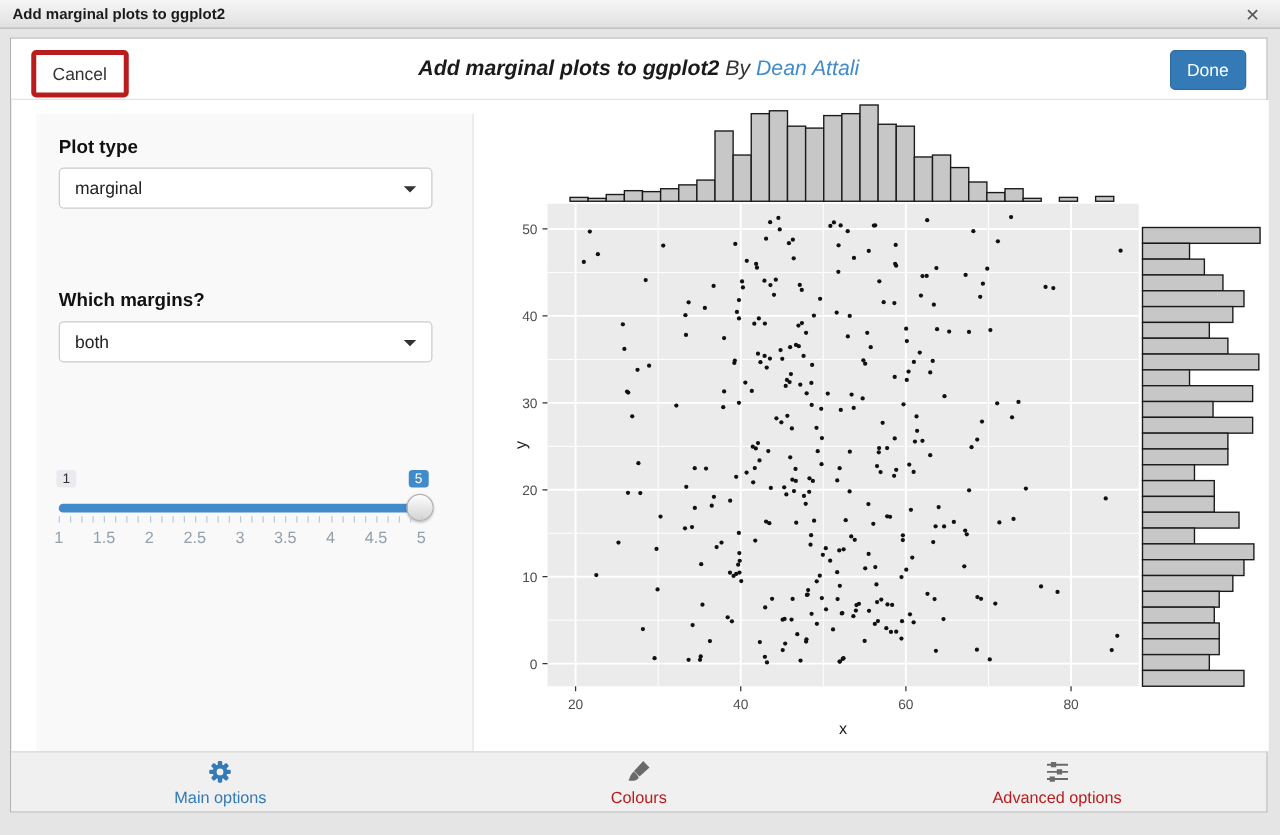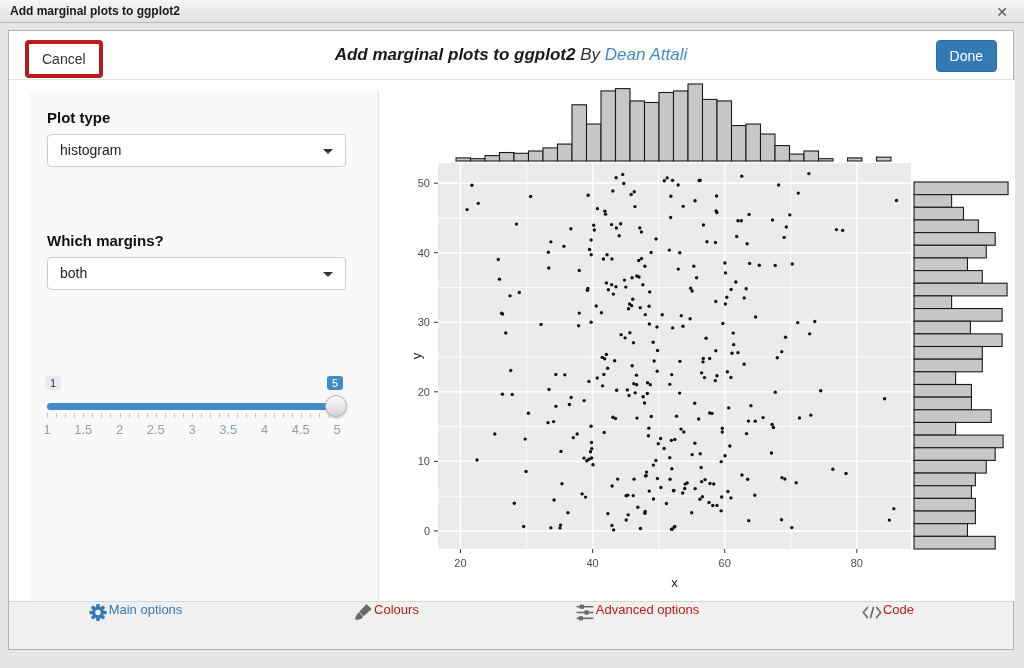--- a/index.html
+++ b/index.html
@@ -58,21 +58,21 @@
   .irs-labels { position:absolute; left:0; top:48px; width:100%; height:16px; }
   .irs-labels span { position:absolute; transform:translateX(-50%); font-size:13px; color:#94a0aa; }
 
   
   .plotarea { position:absolute; left:402px; top:49px; width:604px; height:521px; background:#fff; }
   svg text { font-family:"Liberation Sans", sans-serif; }
 
   
   .tabbar { position:absolute; left:0; top:570px; width:100%; height:48px;
     background:#f0f0f0; border-top:1px solid #d7d7d7; display:flex; }
-  .tab { flex:1; display:flex; flex-direction:row; align-items:flex-start;
+  .tab { flex:1; display:flex; flex-direction:column; align-items:center;
     justify-content:center; cursor:pointer; }
   .tab .ticon { width:22px; height:21px; margin-bottom:2px; }
   .tab .tlabel { font-size:13px; color:#b91c1c; }
   .tab.active .tlabel { color:#337ab7; }
 </style>
 </head>
 <body>
 
 <div class="titlebar">
   <span class="wtitle">Add marginal plots to ggplot2</span>
@@ -87,21 +87,21 @@
       <span class="tmain">Add marginal plots to ggplot2</span>
       <span class="tby">By</span>
       <a href="#">Dean Attali</a>
     </div>
     <span class="btn btn-done">Done</span>
   </div>
 
   <div class="lpanel">
     <div class="ctl-label" style="top:18px">Plot type</div>
     <div class="select" style="top:43px">
-      <span>histogram</span>
+      <span>marginal</span>
       <span class="caret"></span>
     </div>
 
     <div class="ctl-label" style="top:141px">Which margins?</div>
     <div class="select" style="top:166px">
       <span>both</span>
       <span class="caret"></span>
     </div>
 
     <div class="irs">
@@ -625,22 +625,14 @@
       <svg class="ticon" viewBox="0 0 20 20">
           <line x1="2" y1="4.5" x2="18" y2="4.5" stroke="#6a6a6a" stroke-width="1.5"></line>
           <rect x="5" y="2.5" width="4" height="4" fill="#6a6a6a"></rect>
           <line x1="2" y1="10" x2="18" y2="10" stroke="#6a6a6a" stroke-width="1.5"></line>
           <rect x="9.5" y="8" width="4" height="4" fill="#6a6a6a"></rect>
           <line x1="2" y1="15.5" x2="18" y2="15.5" stroke="#6a6a6a" stroke-width="1.5"></line>
           <rect x="4" y="13.5" width="4" height="4" fill="#6a6a6a"></rect>
         </svg>
       <span class="tlabel">Advanced options</span>
     </div>
-    <div class="tab">
-      <svg class="ticon" viewBox="0 0 24 20">
-          <polyline points="7,4.5 2.5,10 7,15.5" stroke="#6a6a6a" stroke-width="1.8" fill="none" stroke-linecap="round" stroke-linejoin="round"></polyline>
-          <polyline points="17,4.5 21.5,10 17,15.5" stroke="#6a6a6a" stroke-width="1.8" fill="none" stroke-linecap="round" stroke-linejoin="round"></polyline>
-          <line x1="10.5" y1="15.5" x2="13.5" y2="4.5" stroke="#6a6a6a" stroke-width="1.8" fill="none" stroke-linecap="round" stroke-linejoin="round"></line>
-        </svg>
-      <span class="tlabel">Code</span>
-    </div>
   </div>
 </div>
 
 </body></html>

